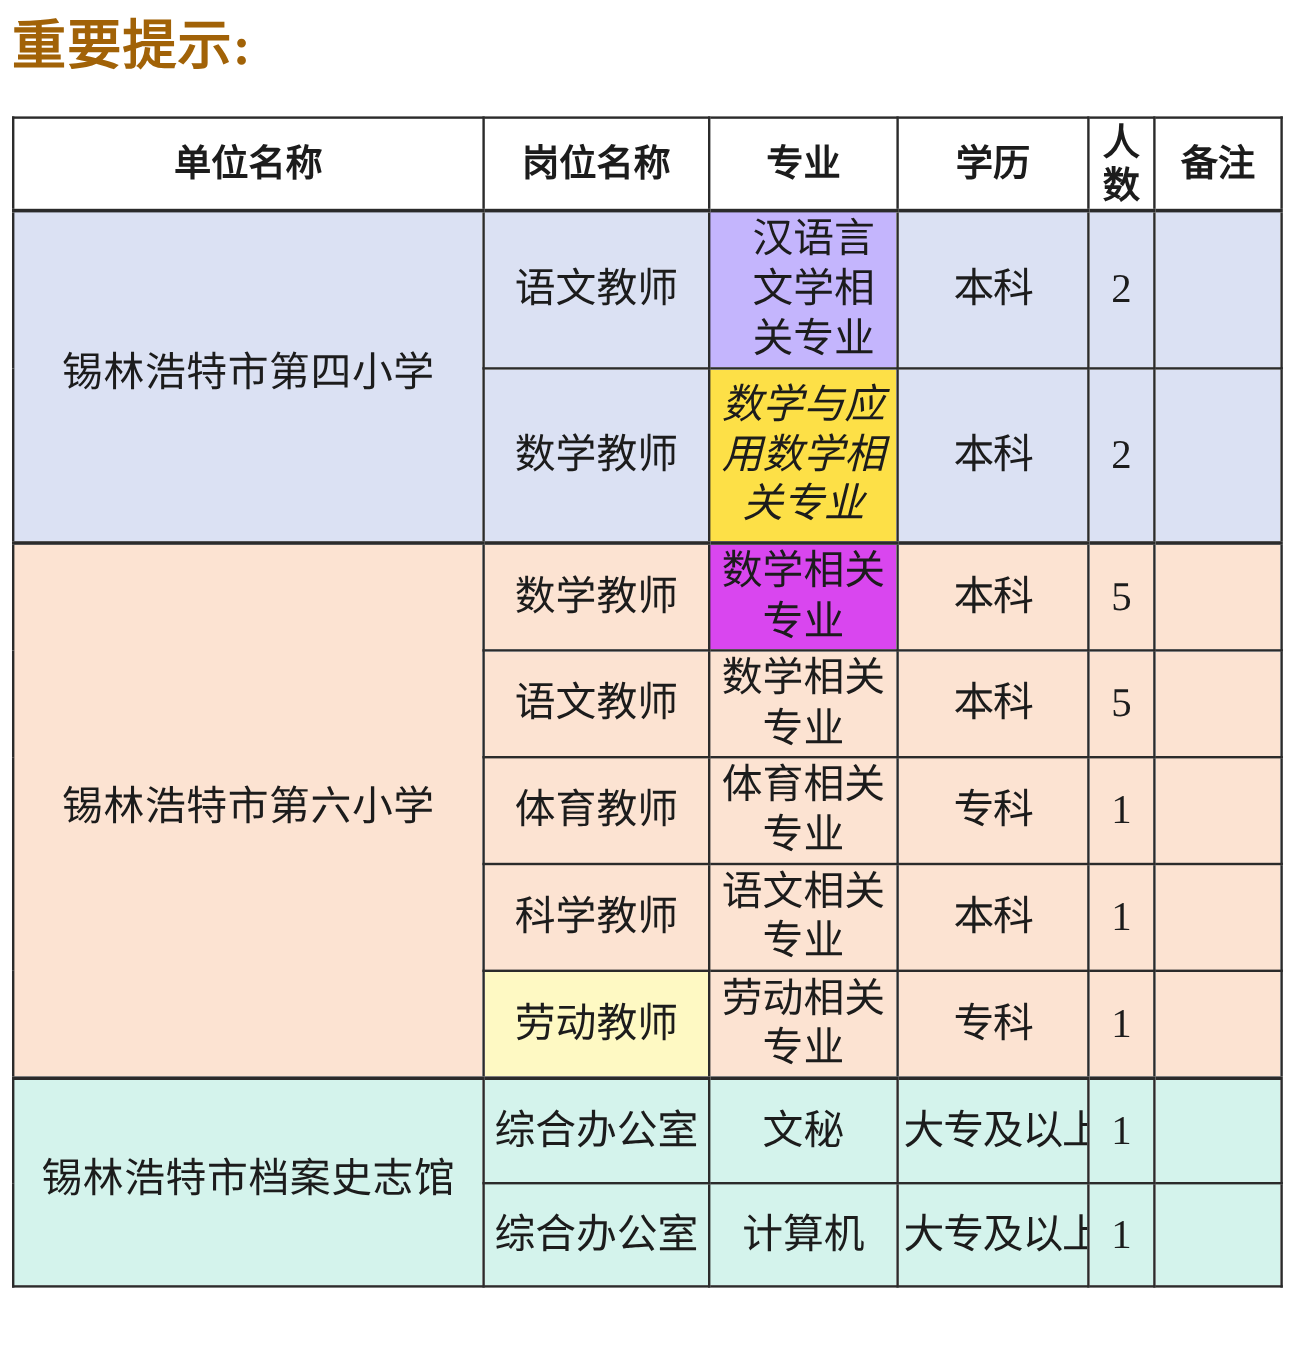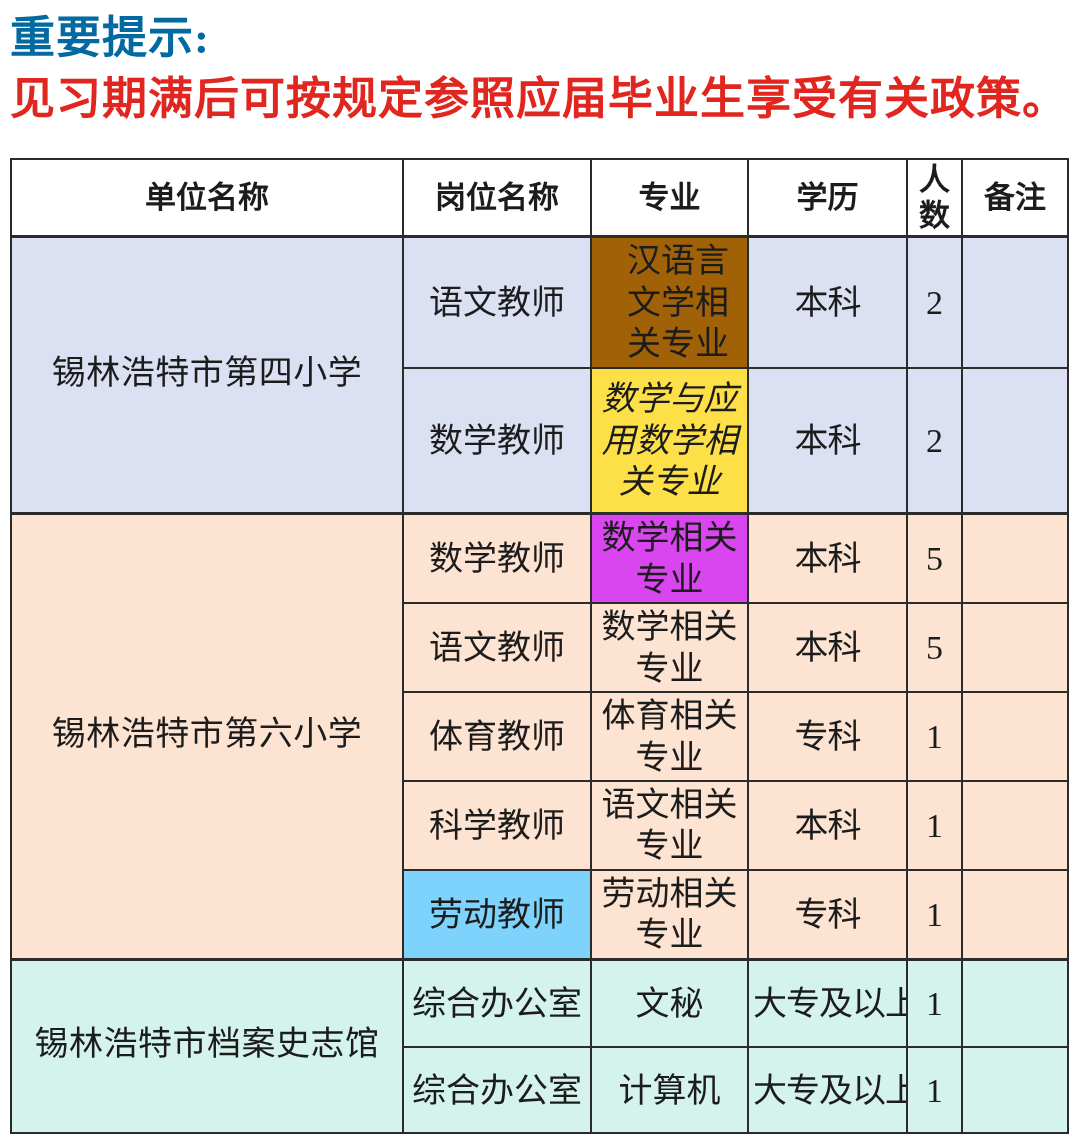--- a/index.html
+++ b/index.html
@@ -52,22 +52,21 @@
   td.edu   { white-space: nowrap; font-size: 31px; letter-spacing: -1px; }
   td.count { font-size: 32px; }
   tr.group-start td { border-top-width: 3px; }
 </style>
 </head>
 <body>
 
 <div class="page">
 
   <div class="notice">
-    <div class="line" style="color: #0369a1;">重要提示:</div>
-    <div class="line" style="color: rgb(224, 38, 30);">见习期满后可按规定参照应届毕业生享受有关政策。</div>
+    <div class="line" style="color: #a16207;">重要提示:</div>
   </div>
 
   <table class="jobs">
     <colgroup>
       <col style="width:392px">
       <col style="width:188px">
       <col style="width:157px">
       <col style="width:159px">
       <col style="width:55px">
       <col style="width:106px">
@@ -79,21 +78,21 @@
           <th>专业</th>
           <th>学历</th>
           <th>人数</th>
           <th>备注</th>
         </tr>
     </thead>
     <tbody id="table-body">
         <tr class="group-start" style="height: 125px;">
           <td rowspan="2" class="unit" style="background: rgb(219, 225, 243);">锡林浩特市第四小学</td>
           <td class="position" style="background: rgb(219, 225, 243);">语文教师</td>
-          <td class="major" style="background: #a16207; padding-left: 21px;">汉语言文学相关专业</td>
+          <td class="major" style="background: #c4b5fd; padding-left: 21px;">汉语言文学相关专业</td>
           <td class="edu" style="background: rgb(219, 225, 243);">本科</td>
           <td class="count" style="background: rgb(219, 225, 243);">2</td>
           <td class="note" style="background: rgb(219, 225, 243);"></td>
         </tr>
         <tr style="height: 146px;">
           <td class="position" style="background: rgb(219, 225, 243);">数学教师</td>
           <td class="major" style="background: #fde047; font-style: italic;">数学与应用数学相关专业</td>
           <td class="edu" style="background: rgb(219, 225, 243);">本科</td>
           <td class="count" style="background: rgb(219, 225, 243);">2</td>
           <td class="note" style="background: rgb(219, 225, 243);"></td>
@@ -121,21 +120,21 @@
           <td class="note" style="background: rgb(252, 227, 210);"></td>
         </tr>
         <tr style="height: 77px;">
           <td class="position" style="background: rgb(252, 227, 210);">科学教师</td>
           <td class="major" style="background: rgb(252, 227, 210);">语文相关专业</td>
           <td class="edu" style="background: rgb(252, 227, 210);">本科</td>
           <td class="count" style="background: rgb(252, 227, 210);">1</td>
           <td class="note" style="background: rgb(252, 227, 210);"></td>
         </tr>
         <tr style="height: 77px;">
-          <td class="position" style="background: #7dd3fc;">劳动教师</td>
+          <td class="position" style="background: #fef9c3;">劳动教师</td>
           <td class="major" style="background: rgb(252, 227, 210);">劳动相关专业</td>
           <td class="edu" style="background: rgb(252, 227, 210);">专科</td>
           <td class="count" style="background: rgb(252, 227, 210);">1</td>
           <td class="note" style="background: rgb(252, 227, 210);"></td>
         </tr>
         <tr class="group-start" style="height: 88px;">
           <td rowspan="2" class="unit" style="background: rgb(212, 243, 236);">锡林浩特市档案史志馆</td>
           <td class="position" style="background: rgb(212, 243, 236);">综合办公室</td>
           <td class="major" style="background: rgb(212, 243, 236);">文秘</td>
           <td class="edu" style="background: rgb(212, 243, 236);">大专及以上</td>

